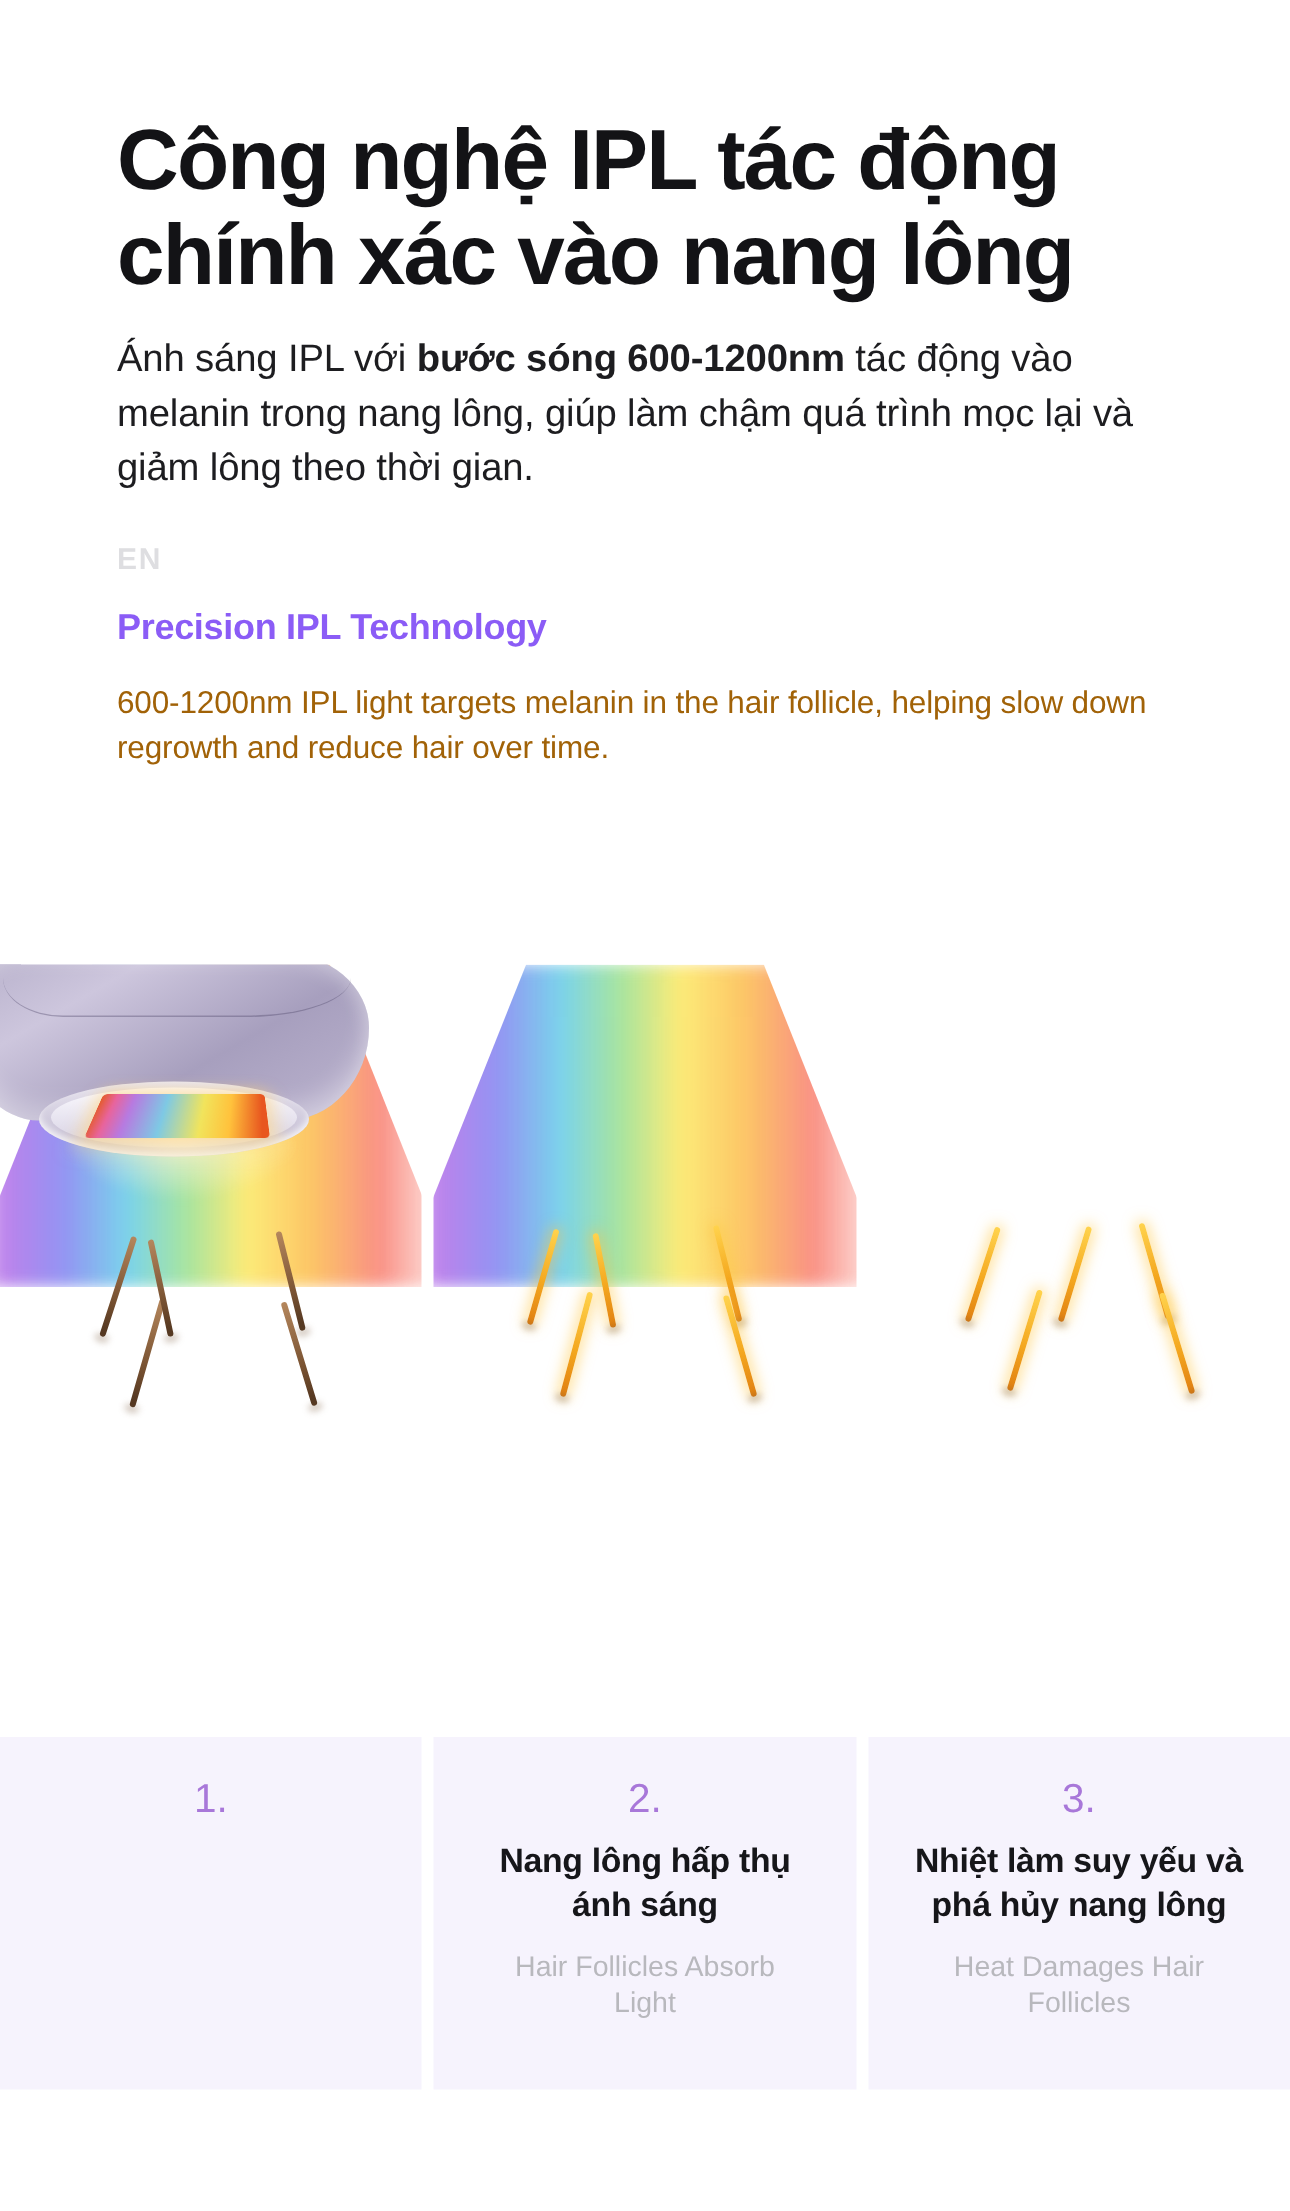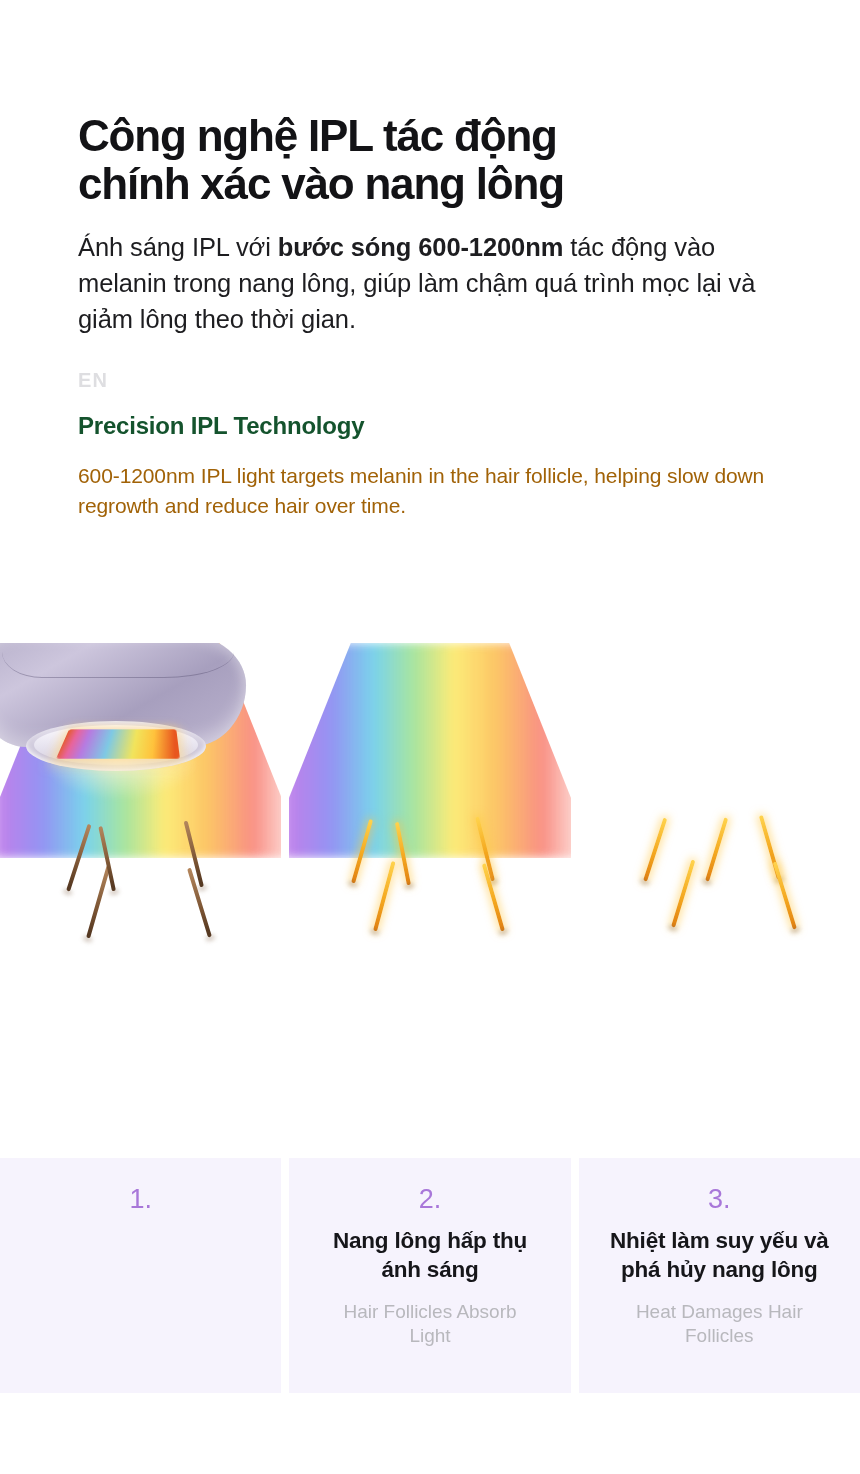--- a/index.html
+++ b/index.html
@@ -8,38 +8,38 @@
   body {
     width:860px; height:1474px; position:relative; overflow:hidden;
     font-family:"Liberation Sans","DejaVu Sans",sans-serif;
     -webkit-font-smoothing:antialiased;
   }
 
   
   .textblock { position:absolute; left:78px; top:0; width:712px; }
 
   .headline {
-    font-size:44px; font-weight:700; line-height:1.1; color:#131316;
-    letter-spacing:-1.2px; padding-top:112px; width:720px;
+    font-size:57px; font-weight:700; line-height:1.1; color:#131316;
+    letter-spacing:-1.2px; padding-top:76px; width:720px;
   }
   .headline .l2 { display:block; }
 
   .lead {
     margin-top:20px; font-size:25.5px; line-height:1.42; color:#1d1d20;
     width:686px; letter-spacing:-0.1px;
   }
   .lead b { font-weight:700; }
 
   .en-tag {
     margin-top:32px; font-size:20px; font-weight:600; letter-spacing:1.1px;
     color:#dedee1;
   }
 
   .en-head {
-    margin-top:20px; font-size:24px; font-weight:700; color:#14532d;
+    margin-top:20px; font-size:24px; font-weight:700; color:#8b5cf6;
     letter-spacing:-0.2px;
   }
 
   .en-body {
     margin-top:21px; font-size:21px; line-height:1.43; color:#a16207;
     width:700px; letter-spacing:-0.1px;
   }
 
   
   .panels {

